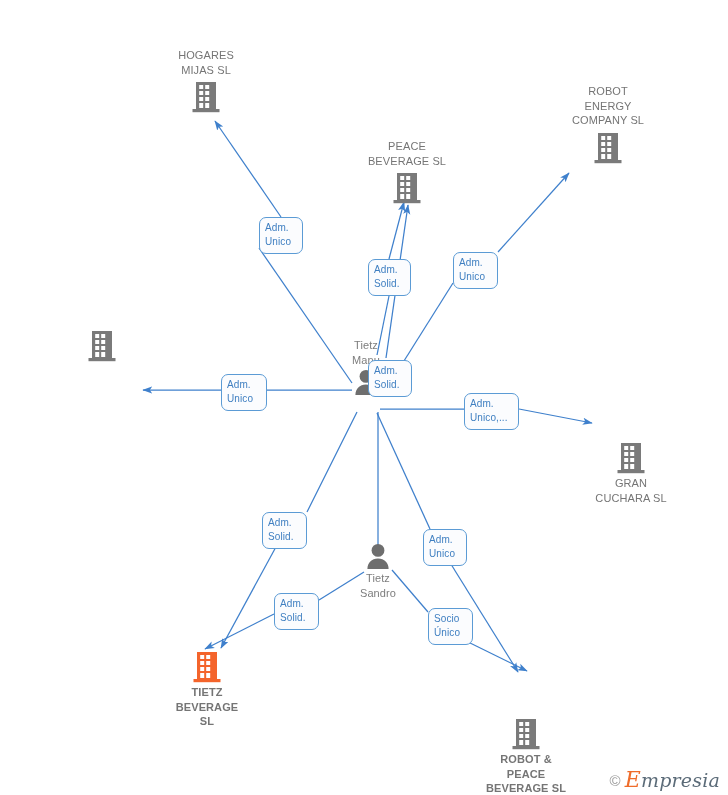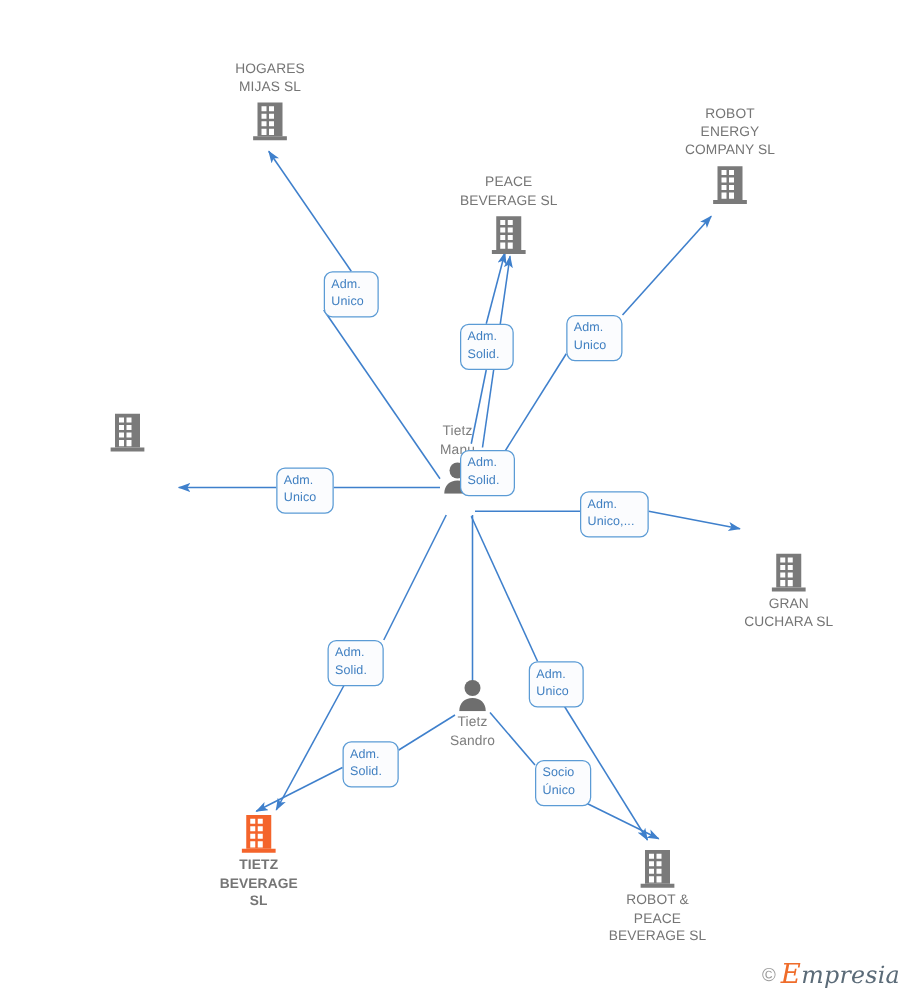--- a/index.html
+++ b/index.html
@@ -81,21 +81,21 @@
       <path d="M274,614 L205,649" marker-end="url(#ah)"></path>
 
       <path d="M392,570 L428,612"></path>
       <path d="M464,640 L527,671" marker-end="url(#ah)"></path>
 
       <path d="M378,412 L378,548"></path>
 
     </g>
   </svg>
 
-  <div class="node company" style="left:156px;top:48px;width:120px;">
+  <div class="node company" style="left:146px;top:48px;width:120px;">
     <div class="cap above">HOGARES
 MIJAS SL</div>
     <svg class="glyph" width="30" height="34" viewBox="0 0 30 34">
       <rect x="5" y="3" width="20" height="27" fill="#7a7a7a"></rect>
       <rect x="1.5" y="30" width="27" height="3.2" fill="#7a7a7a"></rect>
       <g fill="#ffffff">
         <rect x="8.2" y="6" width="4" height="4"></rect>
           <rect x="14.2" y="6" width="4" height="4"></rect>
         <rect x="8.2" y="12" width="4" height="4"></rect>
           <rect x="14.2" y="12" width="4" height="4"></rect>
@@ -119,21 +119,21 @@
         <rect x="8.2" y="12" width="4" height="4"></rect>
           <rect x="14.2" y="12" width="4" height="4"></rect>
         <rect x="8.2" y="18" width="4" height="4"></rect>
           <rect x="14.2" y="18" width="4" height="4"></rect>
         <rect x="8.2" y="24" width="4" height="5"></rect>
           <rect x="14.2" y="24" width="4" height="5"></rect>
       </g>
     </svg>
   </div>
 
-  <div class="node company" style="left:524px;top:84px;width:120px;">
+  <div class="node company" style="left:548px;top:84px;width:120px;">
     <div class="cap above">ROBOT
 ENERGY
 COMPANY SL</div>
     <svg class="glyph" width="30" height="34" viewBox="0 0 30 34">
       <rect x="5" y="3" width="20" height="27" fill="#7a7a7a"></rect>
       <rect x="1.5" y="30" width="27" height="3.2" fill="#7a7a7a"></rect>
       <g fill="#ffffff">
         <rect x="8.2" y="6" width="4" height="4"></rect>
           <rect x="14.2" y="6" width="4" height="4"></rect>
         <rect x="8.2" y="12" width="4" height="4"></rect>
@@ -195,21 +195,21 @@
           <rect x="14.2" y="18" width="4" height="4"></rect>
         <rect x="8.2" y="24" width="4" height="5"></rect>
           <rect x="14.2" y="24" width="4" height="5"></rect>
       </g>
     </svg>
     <div class="cap below" style="font-weight:bold;">TIETZ
 BEVERAGE
 SL</div>
   </div>
 
-  <div class="node company" style="left:466px;top:677px;width:120px;">
+  <div class="node company" style="left:466px;top:716px;width:120px;font-weight:bold;">
     <svg class="glyph" width="30" height="34" viewBox="0 0 30 34">
       <rect x="5" y="3" width="20" height="27" fill="#7a7a7a"></rect>
       <rect x="1.5" y="30" width="27" height="3.2" fill="#7a7a7a"></rect>
       <g fill="#ffffff">
         <rect x="8.2" y="6" width="4" height="4"></rect>
           <rect x="14.2" y="6" width="4" height="4"></rect>
         <rect x="8.2" y="12" width="4" height="4"></rect>
           <rect x="14.2" y="12" width="4" height="4"></rect>
         <rect x="8.2" y="18" width="4" height="4"></rect>
           <rect x="14.2" y="18" width="4" height="4"></rect>

